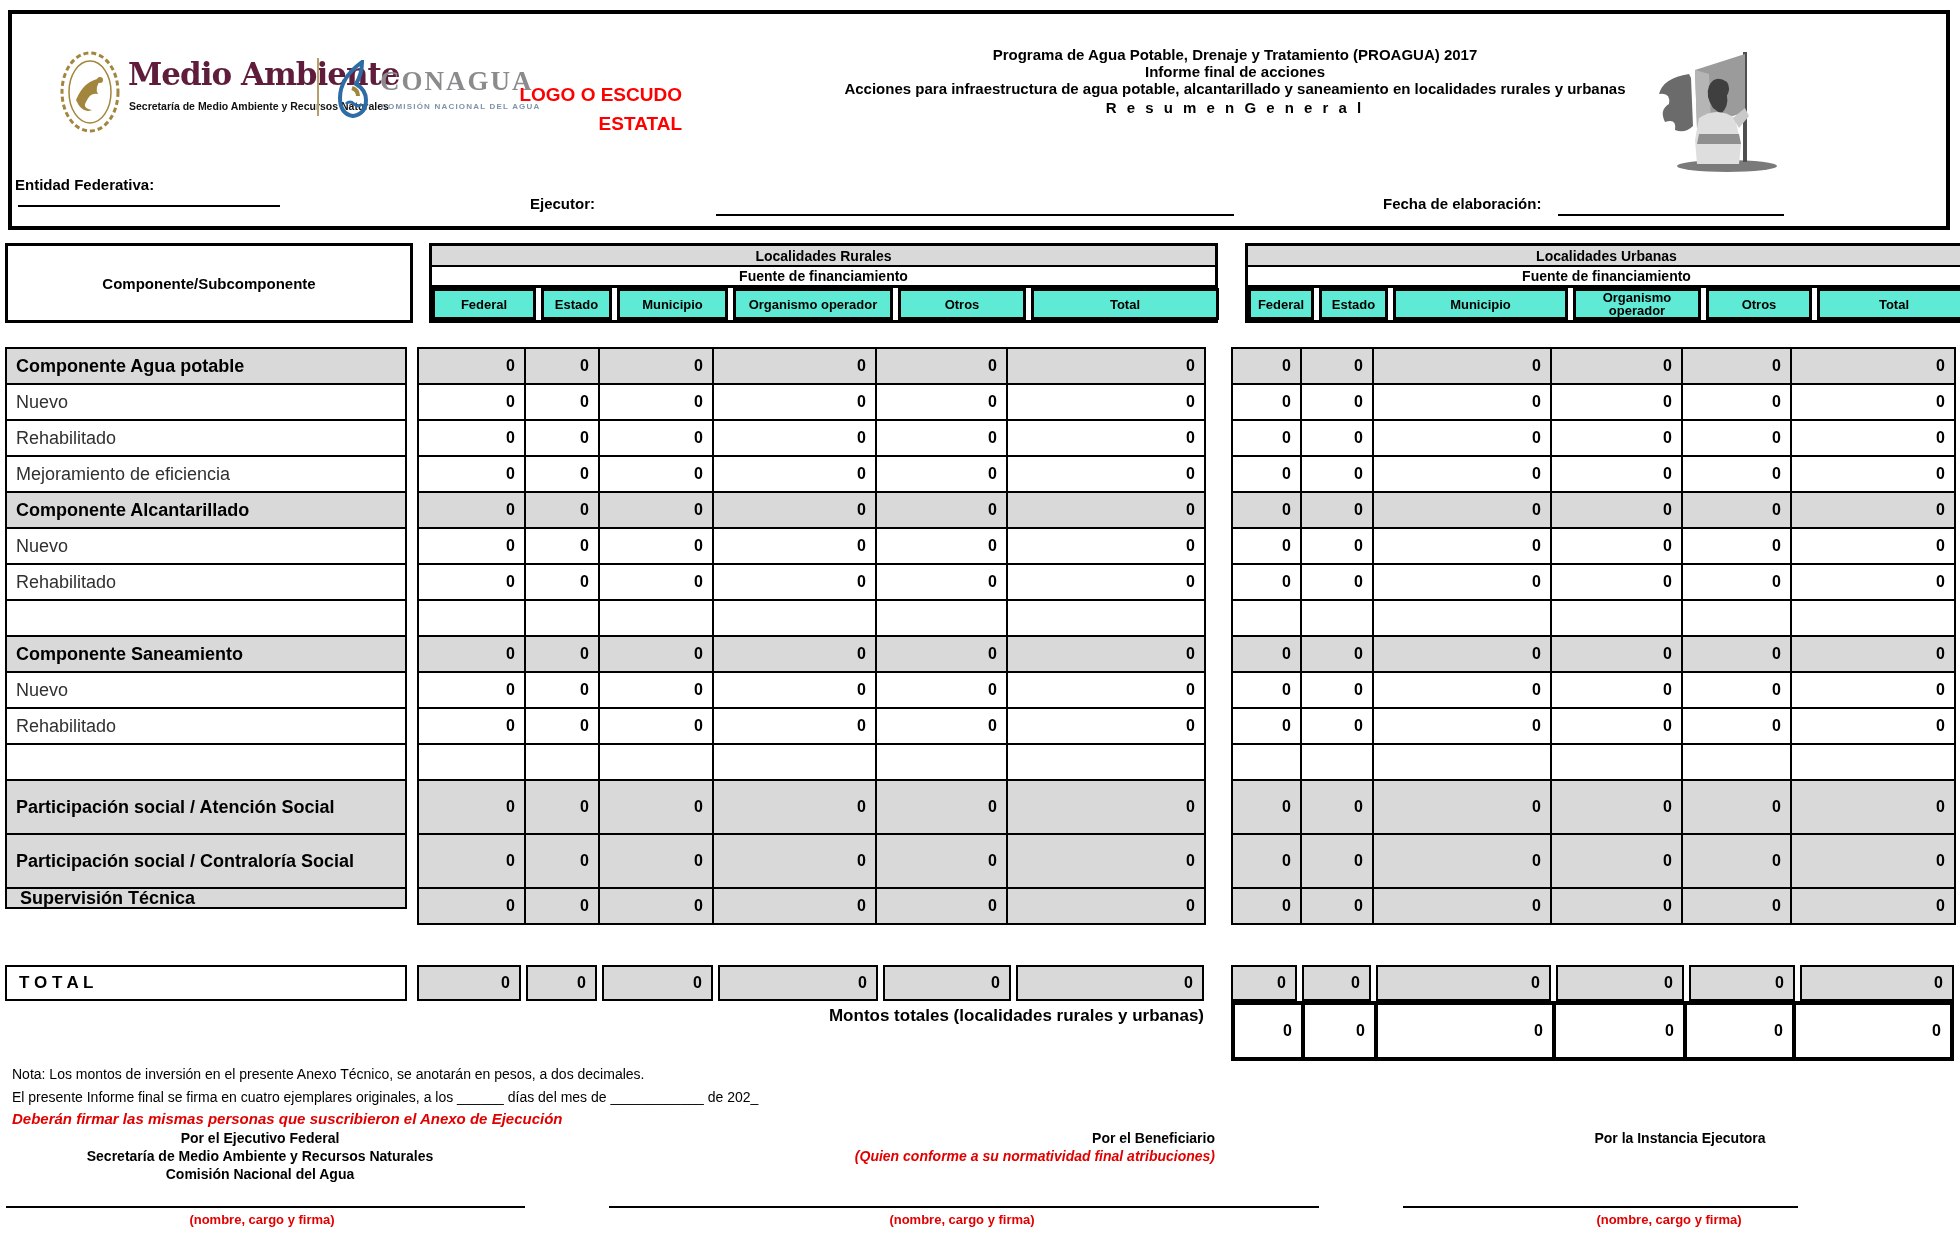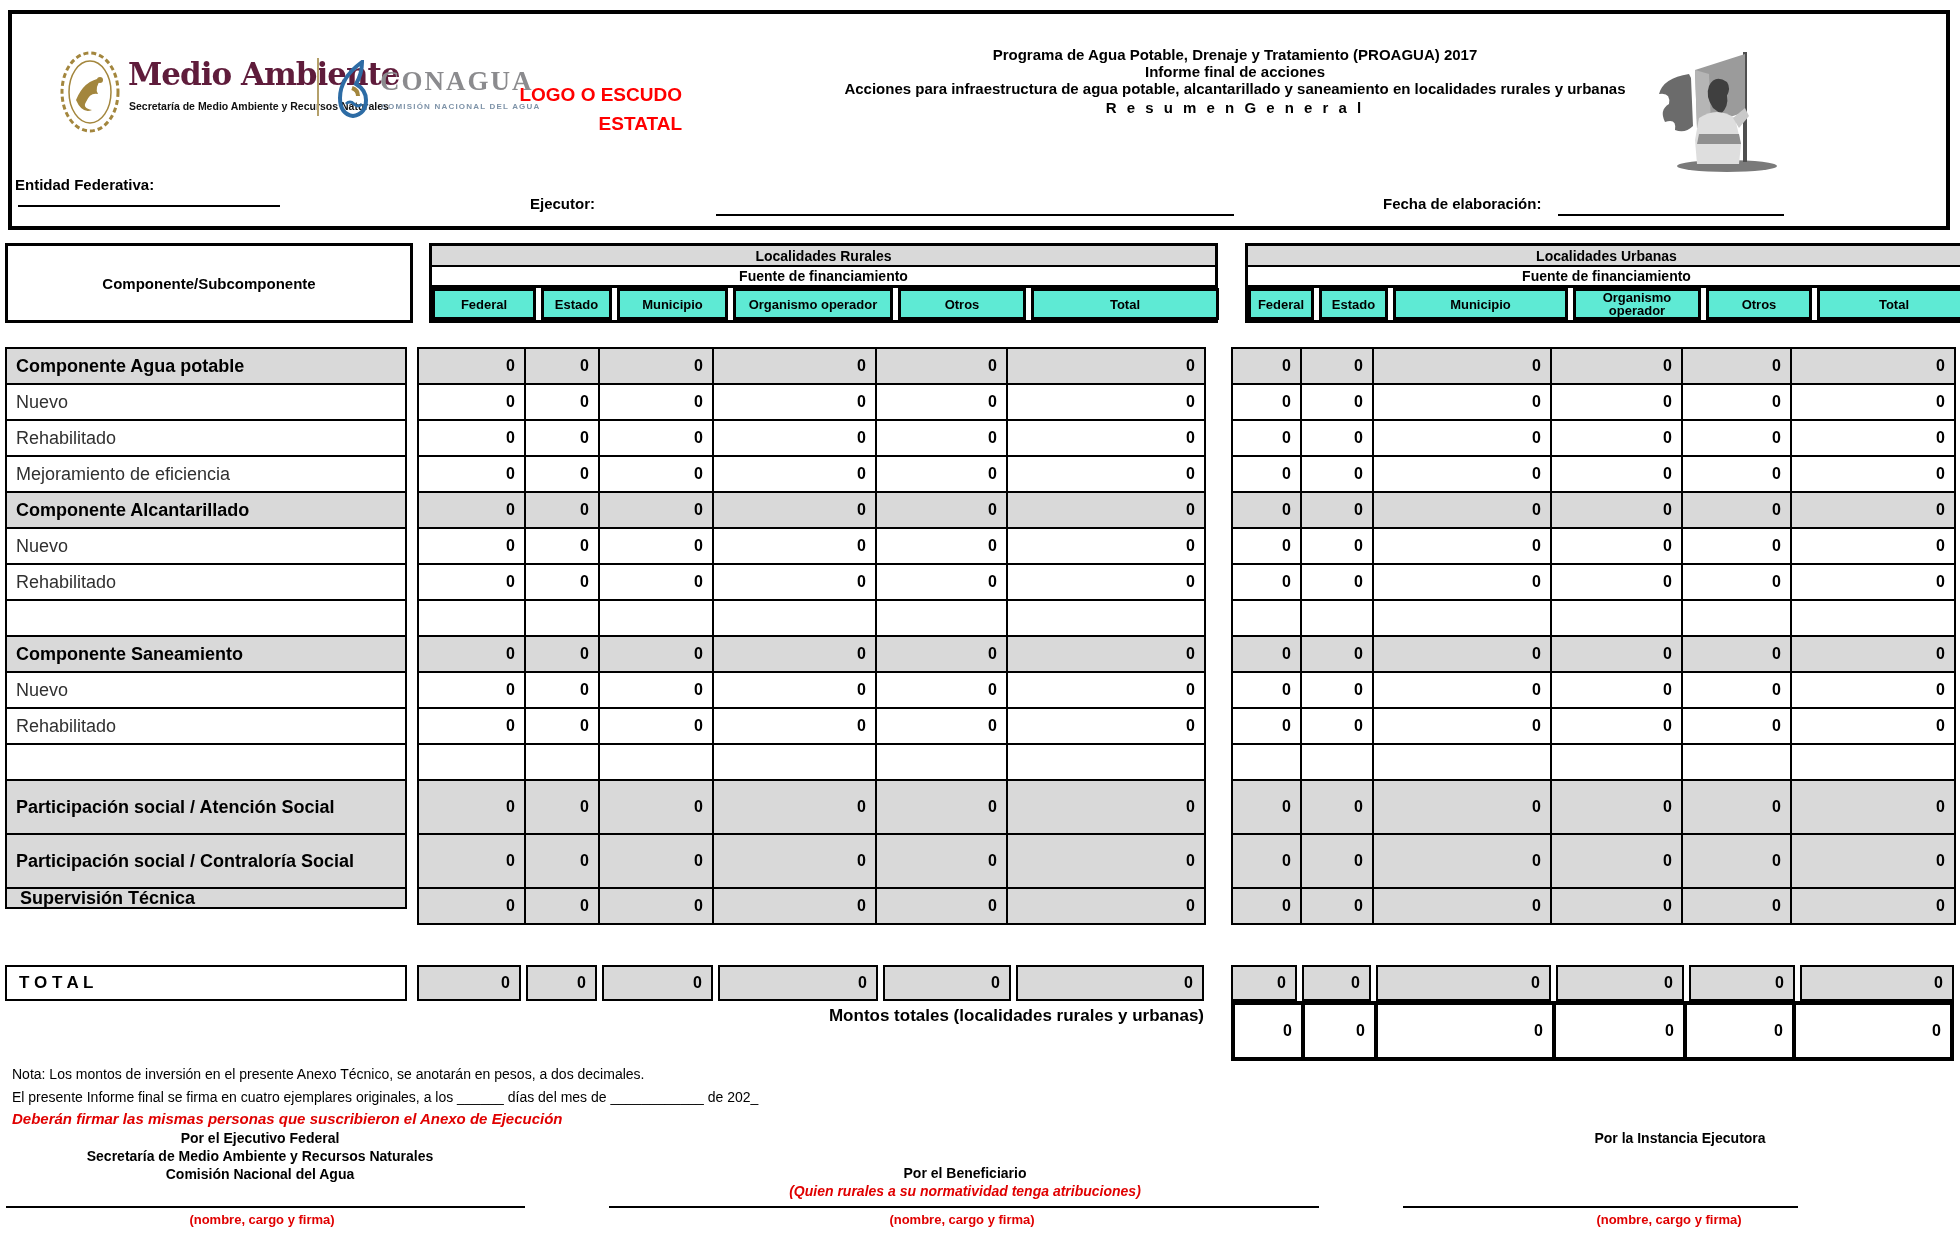--- a/index.html
+++ b/index.html
@@ -73,21 +73,21 @@
   #montos-box{left:1231px;top:1001px;width:723px;height:60px;border:4px solid #000;background:#000;display:grid;}
   .montos-cell{background:#fff;display:flex;align-items:center;justify-content:flex-end;
     padding:0 9px;font-weight:bold;font-size:16px;}
 
   
   #nota-line{left:12px;top:1066px;font-size:14px;}
   #firma-line{left:12px;top:1089px;font-size:14px;}
   #red-note{left:12px;top:1110px;font-size:15px;font-weight:bold;font-style:italic;color:var(--note-red,#e00000);}
   .sig-head{width:500px;text-align:center;font-weight:bold;font-size:14px;line-height:18px;}
   #sig-head-1{left:10px;top:1129px;}
-  #sig-head-2{left:715px;top:1164px;}
+  #sig-head-2{left:715px;top:1129px;text-align:right;}
   #sig-head-3{left:1430px;top:1129px;}
   .sig-red{color:var(--note-red,#e00000);font-style:italic;}
   .sig-line{border-top:2px solid #000;height:0;}
   #sig-line-1{left:6px;top:1206px;width:519px;}
   #sig-line-2{left:609px;top:1206px;width:710px;}
   #sig-line-3{left:1403px;top:1206px;width:395px;}
   .sig-caption{width:300px;text-align:center;font-size:13px;font-weight:bold;color:var(--note-red,#e00000);}
   #sig-cap-1{left:112px;top:1212px;}
   #sig-cap-2{left:812px;top:1212px;}
   #sig-cap-3{left:1519px;top:1212px;}
@@ -410,21 +410,21 @@
   <div id="firma-line" class="abs">El presente Informe final se firma en cuatro ejemplares originales, a los ______ días del mes de ____________ de 202_</div>
   <div id="red-note" class="abs">Deberán firmar las mismas personas que suscribieron el Anexo de Ejecución</div>
 
   <div id="sig-head-1" class="abs sig-head">
     <div>Por el Ejecutivo Federal</div>
     <div>Secretaría de Medio Ambiente y Recursos Naturales</div>
     <div>Comisión Nacional del Agua</div>
   </div>
   <div id="sig-head-2" class="abs sig-head">
     <div>Por el Beneficiario</div>
-    <div class="sig-red">(Quien rurales a su normatividad tenga atribuciones)</div>
+    <div class="sig-red">(Quien conforme a su normatividad final atribuciones)</div>
   </div>
   <div id="sig-head-3" class="abs sig-head">
     <div>Por la Instancia Ejecutora</div>
   </div>
 
   <div id="sig-line-1" class="abs sig-line"></div>
   <div id="sig-line-2" class="abs sig-line"></div>
   <div id="sig-line-3" class="abs sig-line"></div>
 
   <div id="sig-cap-1" class="abs sig-caption">(nombre, cargo y firma)</div>

